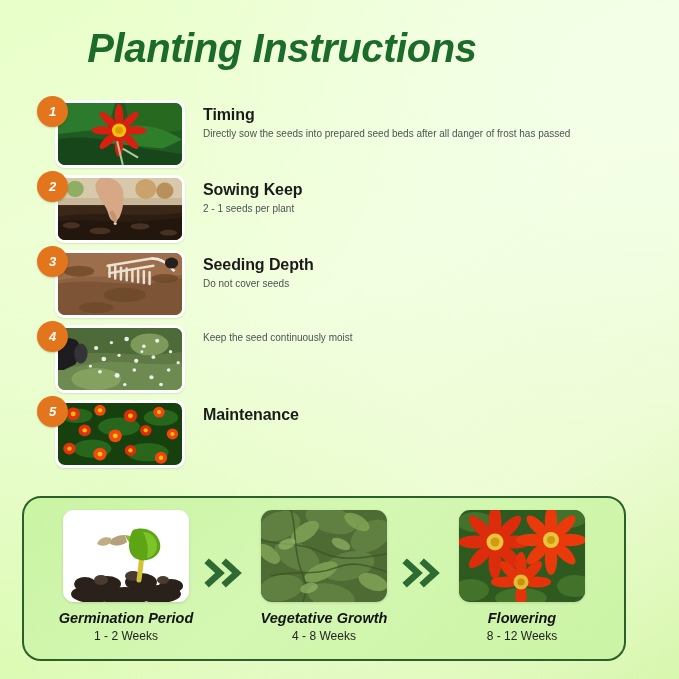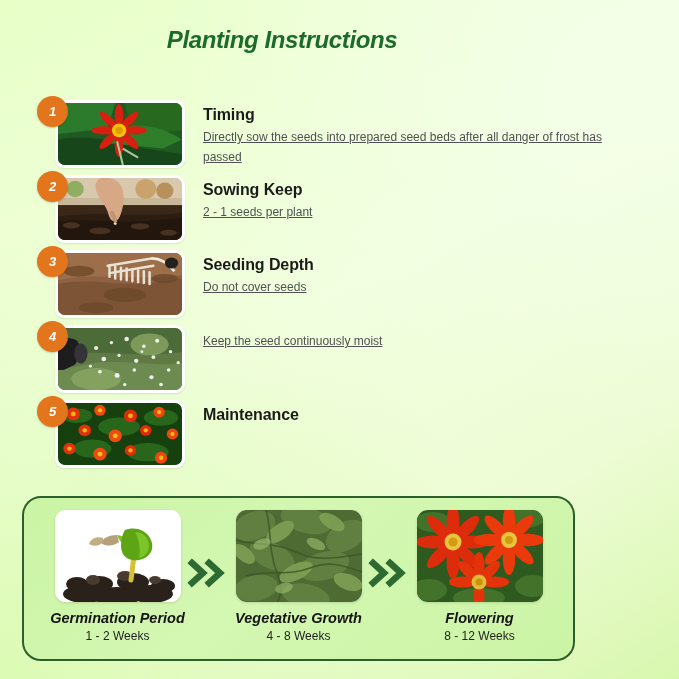--- a/index.html
+++ b/index.html
@@ -21,21 +21,21 @@
       linear-gradient(150deg, #e8ffc8 0%, #f2ffdf 45%, #edfcd4 75%, #d8f7ae 100%);
   }
 
   
   .title {
     position: absolute;
     top: 26px;
     left: 0;
     width: 564px;
     text-align: center;
-    font-size: 24px;
+    font-size: 40px;
     font-weight: bold;
     font-style: italic;
     letter-spacing: -0.4px;
     color: #1d6b2a;
   }
 
   
   .steps {
     position: absolute;
     top: 98px;
@@ -98,32 +98,31 @@
 
   .step-heading {
     font-size: 16px;
     font-weight: bold;
     color: #1b1b1b;
     letter-spacing: -0.1px;
     margin-bottom: 3px;
   }
 
   .step-body {
-    font-size: 12px;
-    line-height: 20px;
+    font-size: 10px;
+    line-height: 14px;
     color: #4f5152;
-    text-decoration: underline;
   }
 
   
   .timeline {
     position: absolute;
     left: 22px;
     top: 496px;
-    width: 553px;
+    width: 604px;
     height: 165px;
     border: 2px solid #2b5f2b;
     border-radius: 19px;
     background: linear-gradient(140deg, #caf4a4 0%, #d4f7b2 45%, #cbf4a5 100%);
   }
 
   .stages {
     position: absolute;
     inset: 0;
     display: flex;

